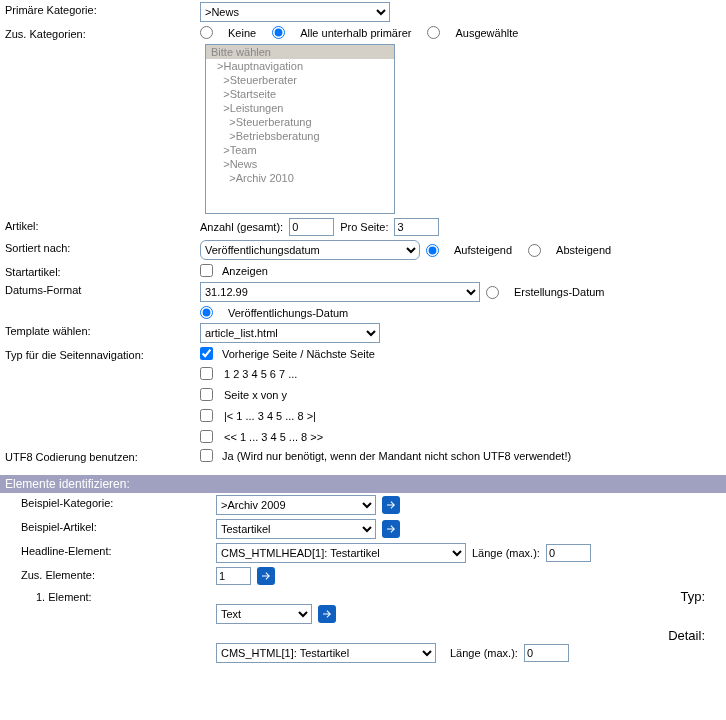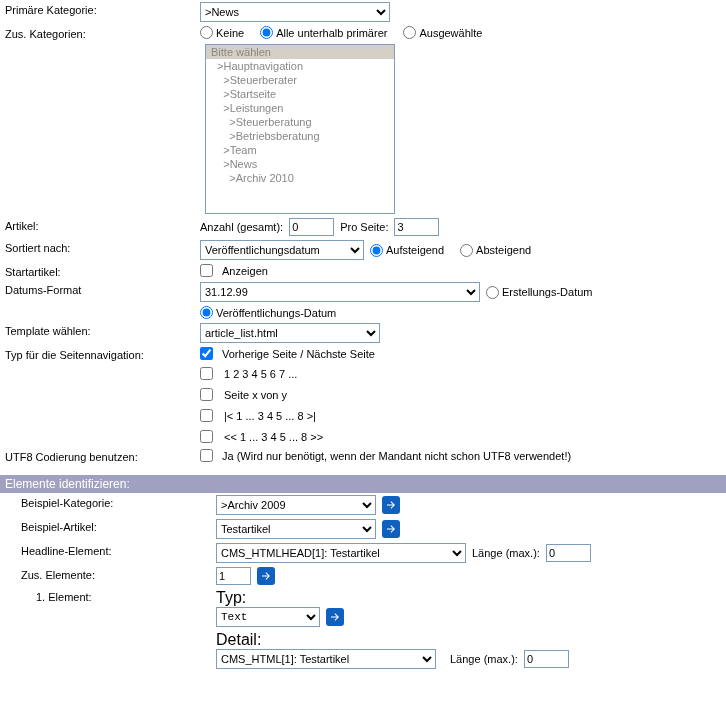--- a/index.html
+++ b/index.html
@@ -42,21 +42,21 @@
     border: 1px solid #7f9db9;
     padding: 0 2px;
   }
   input[type="radio"], input[type="checkbox"] {
     margin: 0 3px 0 0;
     vertical-align: middle;
   }
   .radio-group {
     display: flex;
     align-items: center;
-    gap: 0;
+    gap: 12px;
     margin-right: 10px;
   }
   .listbox {
     width: 190px;
     height: 170px;
     border: 1px solid #7f9db9;
     background: #fff;
     overflow-y: scroll;
     font-size: 11px;
     color: #888;
@@ -97,21 +97,21 @@
     align-items: center;
     padding: 4px 12px 4px 200px;
     gap: 8px;
   }
   .elem-row {
     display: flex;
     align-items: flex-start;
     padding: 2px 21px;
   }
   .elem-label { width: 195px; flex-shrink: 0; padding-top:2px; }
-  .sublabel { font-size:16px; }
+  .sublabel { font-size:13px;text-align:right; }
 </style>
 </head>
 <body>
 
 <div class="form-row">
   <div class="form-label">Primäre Kategorie:</div>
   <div class="form-content">
     <select style="width:190px;">
       <option>        &gt;News</option>
     </select>
@@ -157,21 +157,21 @@
     <span>Anzahl (gesamt):</span>
     <input type="text" style="width: 45px;" value="0">
     <span>Pro Seite:</span>
     <input type="text" style="width: 45px;" value="3">
   </div>
 </div>
 
 <div class="form-row">
   <div class="form-label">Sortiert nach:</div>
   <div class="form-content">
-    <select style="width:164px;">
+    <select style="width:220px;border-radius:6px;">
       <option>Veröffentlichungsdatum</option>
     </select>
     <span class="radio-group">
       <input type="radio" name="sortdir" checked="" style="">
       <span>Aufsteigend</span>
     </span>
     <span class="radio-group">
       <input type="radio" name="sortdir" style="">
       <span>Absteigend</span>
     </span>
@@ -295,21 +295,21 @@
         </svg>
     </span>
   </div>
 </div>
 
 <div class="elem-row">
   <div class="elem-label" style="padding-left:15px;">1. Element:</div>
   <div style="flex:1;">
     <div class="sublabel">Typ:</div>
     <div class="form-content" style="margin-bottom:4px;">
-      <select style="width:104px;font-family:Liberation Mono, monospace;">
+      <select style="width:96px;">
         <option>Text</option>
       </select>
       <span class="arrow-btn">
         <svg viewBox="0 0 24 24">
             <path d="M4 11h12l-5-5 1.4-1.4L20 12l-7.6 7.4L11 18l5-5H4z"></path>
           </svg>
       </span>
     </div>
     <div class="sublabel">Detail:</div>
     <div class="form-content" style="margin-bottom:4px;">

